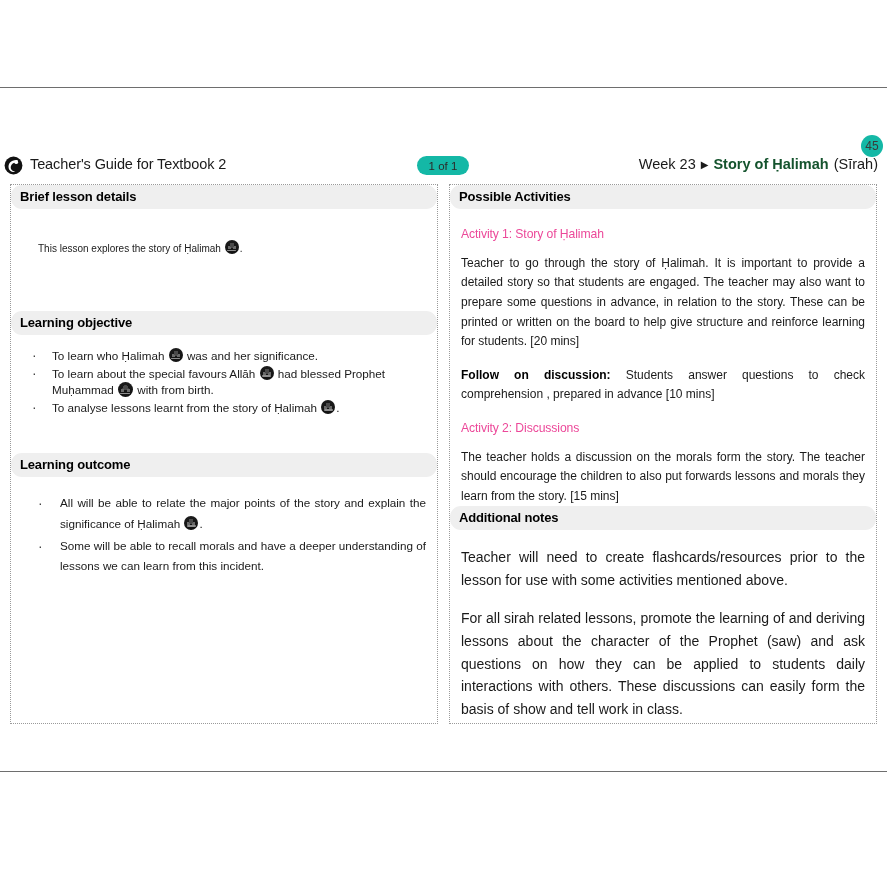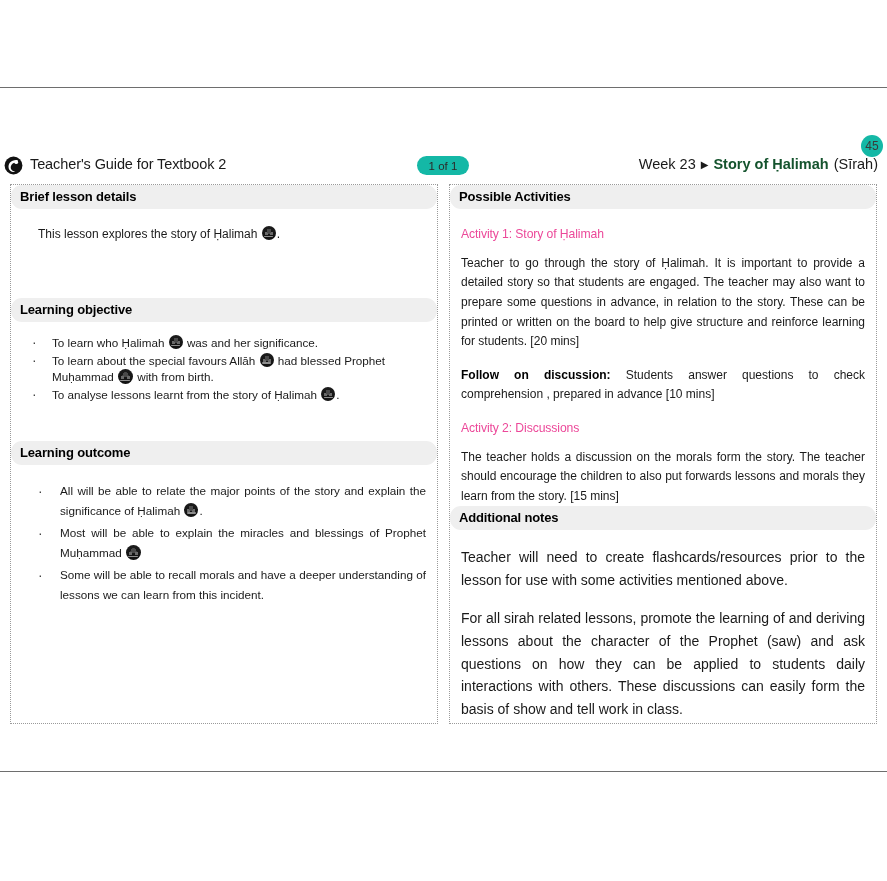--- a/index.html
+++ b/index.html
@@ -219,23 +219,24 @@
     color: #000;
   }
   .notes-body {
     padding: 16px 11px 0 11px;
   }
   .notes-body .para {
     font-size: 14px;
     margin-bottom: 15px;
   }
   .left-body-text {
-    font-size: 12px;
+    font-size: 10px;
     line-height: 1.6;
     padding-left: 16px;
+    margin-top: 15px;
   }
 </style>
 </head>
 <body>
 
 <div class="page-rule rule-top"></div>
 <div class="page-rule rule-bottom"></div>
 
 <div class="doc-header">
 
@@ -279,21 +280,20 @@
         <li><span>To learn about the special favours Allāh </span><span class="honorific"></span><span> had blessed Prophet Muḥammad </span><span class="honorific wide"></span><span> with from birth.</span></li>
         <li><span>To analyse lessons learnt from the story of Ḥalimah </span><span class="honorific"></span><span>.</span></li>
       </ul>
     </div>
     <div class="spacer-md"></div>
 
     <div class="section-head">Learning outcome</div>
     <div class="section-body pad-top-lg">
       <ul class="bullets justified">
         <li><span>All will be able to relate the major points of the story and explain the significance of Ḥalimah </span><span class="honorific"></span><span>.</span></li>
-        <li><span>Most will be able to explain the miracles and blessings of Prophet Muḥammad </span><span class="honorific wide"></span></li>
         <li><span>Some will be able to recall morals and have a deeper understanding of lessons we can learn from this incident.</span></li>
       </ul>
     </div>
 
     <div class="flex-fill"></div>
   </div>
 
   <div class="column">
 
     <div class="section-head">Possible Activities</div>

